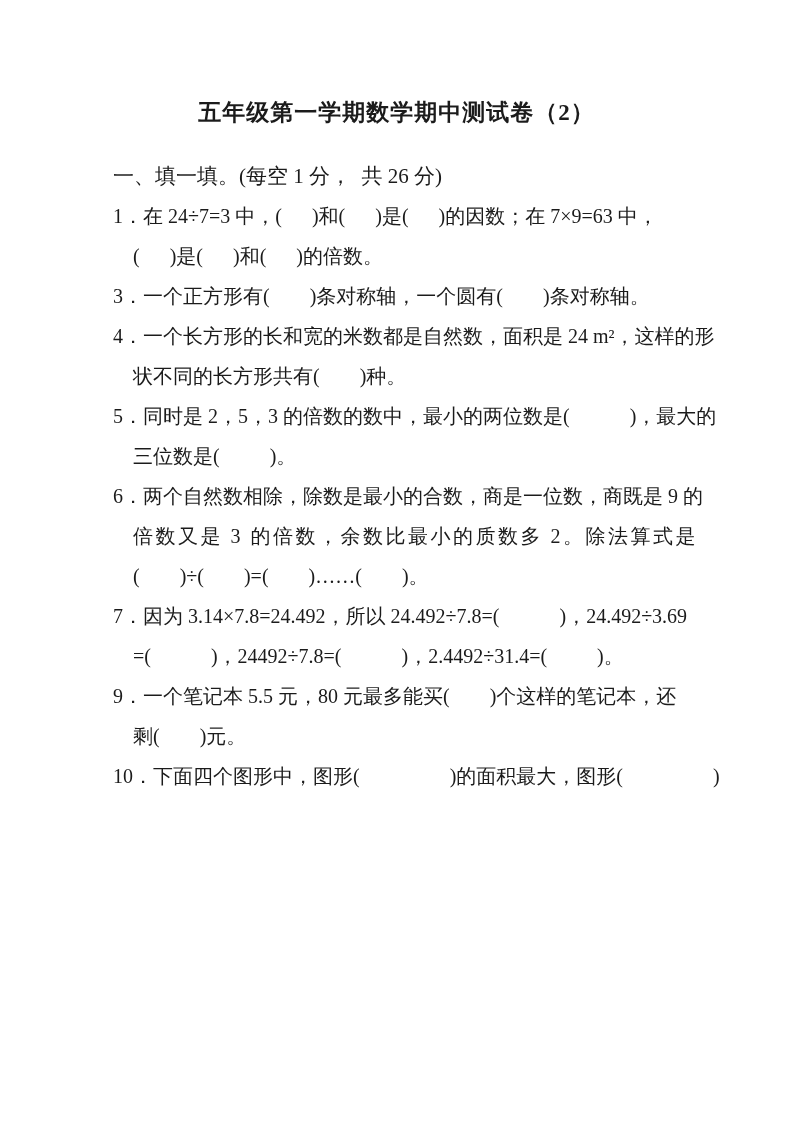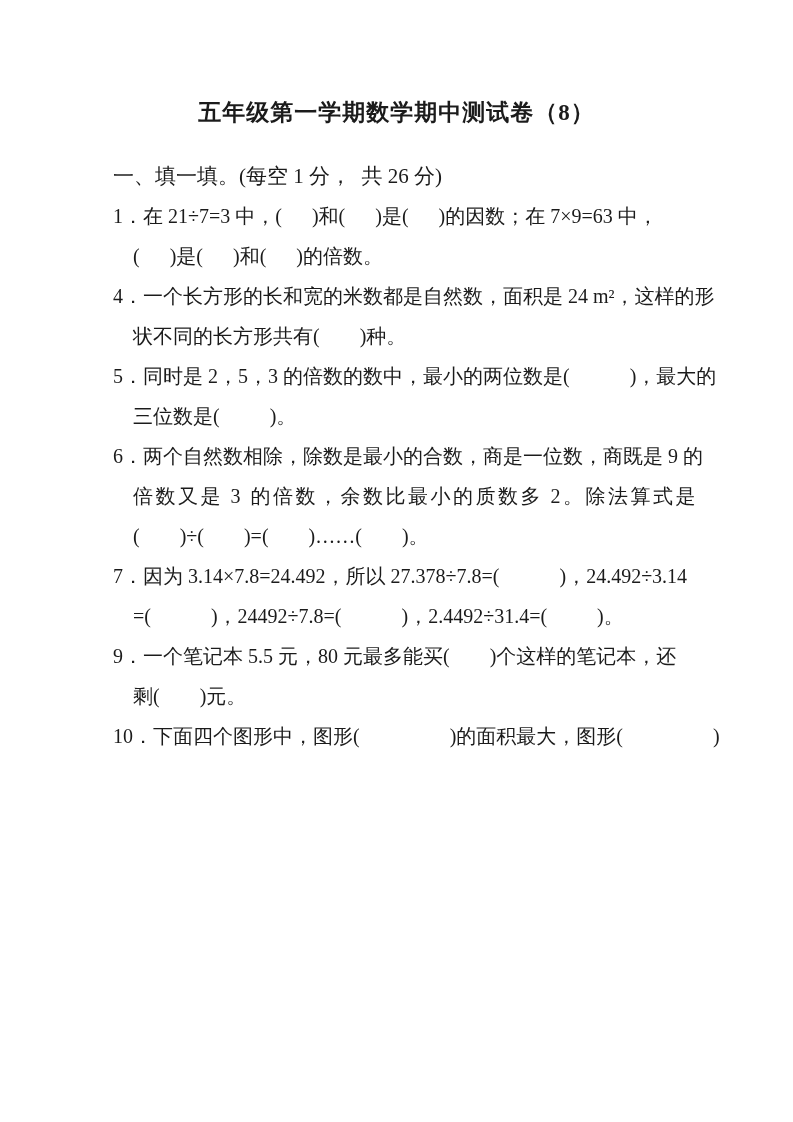--- a/index.html
+++ b/index.html
@@ -44,51 +44,54 @@
   }
   .spread {
     letter-spacing: 2.5px;
   }
 </style>
 </head>
 <body>
 
 <div class="page">
 
-  <h1 class="title">五年级第一学期数学期中测试卷（8）</h1>
+  <h1 class="title">五年级第一学期数学期中测试卷（2）</h1>
 
   <div class="content">
 
     <div class="heading">一、填一填。(每空 1 分， 共 26 分)</div>
 
     <div class="question">
-      <div class="q-line">1．在 21÷7=3 中，(  )和(  )是(  )的因数；在 7×9=63 中，</div>
+      <div class="q-line">1．在 24÷7=3 中，(  )和(  )是(  )的因数；在 7×9=63 中，</div>
       <div class="q-line cont">(  )是(  )和(  )的倍数。</div>
     </div>
 
 
+    <div class="question">
+      <div class="q-line">3．一个正方形有(  )条对称轴，一个圆有(  )条对称轴。</div>
+    </div>
 
     <div class="question">
       <div class="q-line">4．一个长方形的长和宽的米数都是自然数，面积是 24 m²，这样的形</div>
       <div class="q-line cont">状不同的长方形共有(  )种。</div>
     </div>
 
     <div class="question">
       <div class="q-line">5．同时是 2，5，3 的倍数的数中，最小的两位数是(   )，最大的</div>
       <div class="q-line cont">三位数是(   )。</div>
     </div>
 
     <div class="question">
       <div class="q-line">6．两个自然数相除，除数是最小的合数，商是一位数，商既是 9 的</div>
       <div class="q-line cont spread">倍数又是 3 的倍数，余数比最小的质数多 2。除法算式是</div>
       <div class="q-line cont">(  )÷(  )=(  )……(  )。</div>
     </div>
 
     <div class="question">
-      <div class="q-line">7．因为 3.14×7.8=24.492，所以 27.378÷7.8=(   )，24.492÷3.14</div>
+      <div class="q-line">7．因为 3.14×7.8=24.492，所以 24.492÷7.8=(   )，24.492÷3.69</div>
       <div class="q-line cont">=(   )，24492÷7.8=(   )，2.4492÷31.4=(   )。</div>
     </div>
 
 
     <div class="question">
       <div class="q-line">9．一个笔记本 5.5 元，80 元最多能买(   )个这样的笔记本，还</div>
       <div class="q-line cont">剩(  )元。</div>
     </div>
 
     <div class="question">

